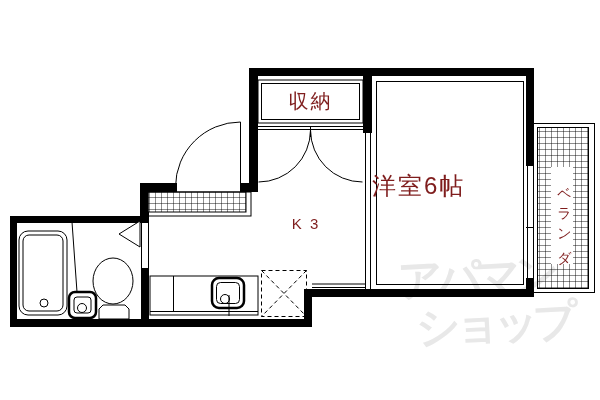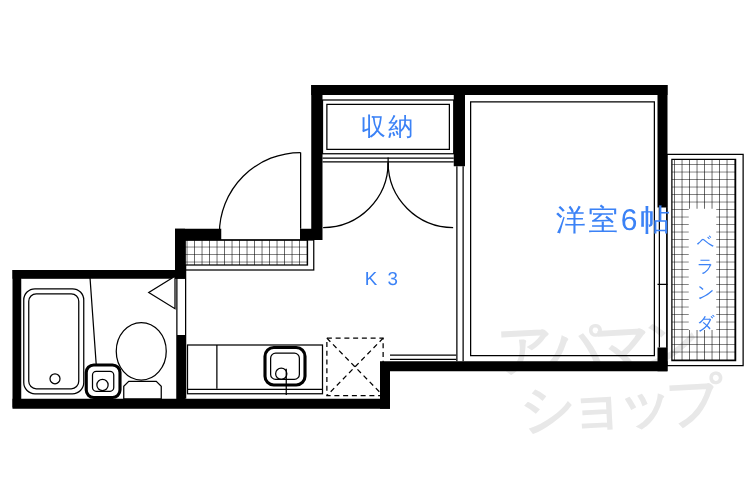--- a/index.html
+++ b/index.html
@@ -1,23 +1,23 @@
 <!DOCTYPE html>
 <html><head>
 <meta charset="utf-8">
 <style>
   html,body{margin:0;padding:0;background:#ffffff;}
   .stage{
     position:relative;width:600px;height:400px;background:#ffffff;overflow:hidden;
     font-family:"Liberation Sans","DejaVu Sans",sans-serif;
   }
   .stage svg{position:absolute;left:0;top:0;z-index:2;}
-  .label{position:absolute;z-index:3;color:#3b82f6;}
+  .label{position:absolute;z-index:3;color:#7f1d1d;}
   .label-closet{left:258px;top:88px;width:105px;text-align:center;font-size:20px;letter-spacing:2px;}
-  .label-room{left:372px;top:160px;width:152px;text-align:right;font-size:24px;letter-spacing:2px;margin-left:14px;}
+  .label-room{left:372px;top:170px;width:152px;text-align:left;font-size:24px;letter-spacing:2px;}
   .label-kitchen{left:266px;top:215px;width:80px;text-align:center;font-size:15px;letter-spacing:2px;}
   .label-veranda{
     left:550px;top:171px;width:24px;height:96px;text-align:center;
     writing-mode:vertical-rl;text-orientation:upright;font-size:14px;letter-spacing:5px;
   }
   .watermark{position:absolute;z-index:1;color:#e8e8e8;font-weight:700;font-size:44px;
     letter-spacing:-6px;white-space:nowrap;transform:rotate(-3deg);}
   .wm1{left:398px;top:248px;}
   .wm2{left:416px;top:295px;}
 </style>

